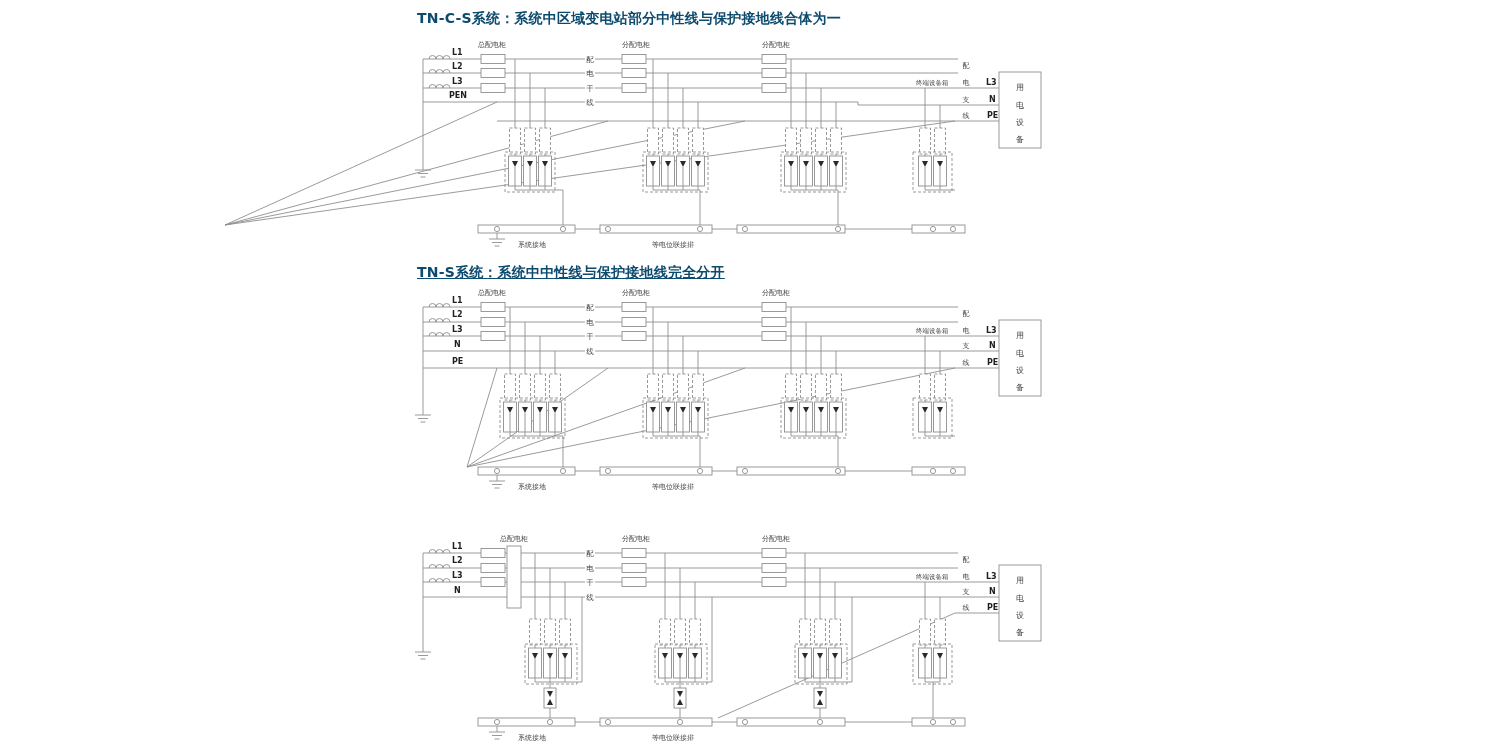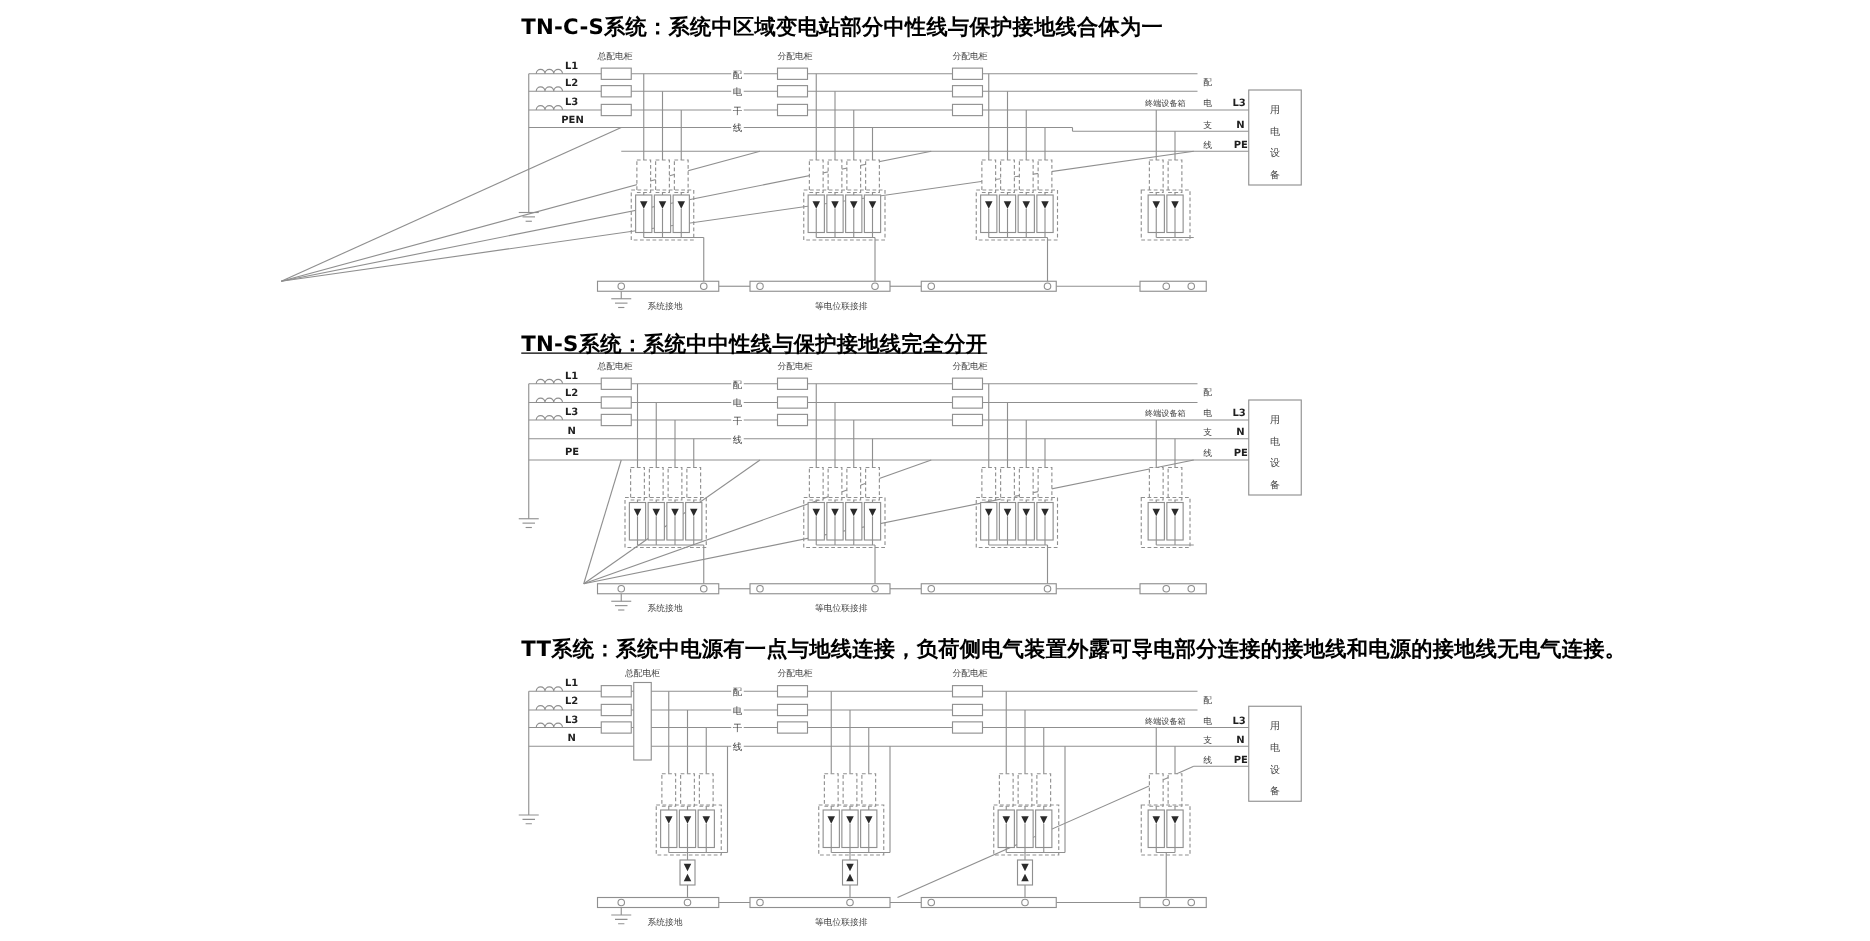--- a/index.html
+++ b/index.html
@@ -1,18 +1,18 @@
 <!DOCTYPE html>
 <html><head>
 <meta charset="utf-8">
 <style>
   html,body{margin:0;padding:0;background:#ffffff;}
   .canvas{position:relative;width:1496px;height:753px;background:#ffffff;overflow:hidden;
           font-family:"DejaVu Sans",sans-serif;}
-  .diagram-title{position:absolute;font-size:17px;font-weight:bold;color:#000000;
+  .diagram-title{position:absolute;font-size:14px;font-weight:bold;color:#0c4a6e;
                  white-space:nowrap;letter-spacing:0.2px;}
   #t1{left:417px;top:10px;}
   #t2{left:417px;top:264px;text-decoration:underline;}
   #t3{left:417px;top:508px;}
   svg{position:absolute;left:0;top:0;}
 </style>
 </head>
 <body>
 
 <div class="canvas">
@@ -551,14 +551,13 @@
       <circle cx="953" cy="722" r="2.6" fill="#fff" stroke="#8f8f8f" stroke-width="0.9"></circle>
       <line x1="497" y1="726" x2="497" y2="732" stroke="#8f8f8f" stroke-width="0.9"></line>
       <line x1="489" y1="732" x2="505" y2="732" stroke="#8f8f8f" stroke-width="0.9"></line>
       <line x1="492" y1="735.5" x2="502" y2="735.5" stroke="#8f8f8f" stroke-width="0.9"></line>
       <line x1="494.5" y1="739" x2="499.5" y2="739" stroke="#8f8f8f" stroke-width="0.9"></line>
       <text x="518" y="740" fill="#3f3f3f" font-size="7" font-family="&quot;DejaVu Sans&quot;,sans-serif">系统接地</text>
       <text x="652" y="740" fill="#3f3f3f" font-size="7" font-family="&quot;DejaVu Sans&quot;,sans-serif">等电位联接排</text>
     </svg>
   <div class="diagram-title" id="t1">TN-C-S系统：系统中区域变电站部分中性线与保护接地线合体为一</div>
   <div class="diagram-title" id="t2">TN-S系统：系统中中性线与保护接地线完全分开</div>
-  <div class="diagram-title" id="t3">TT系统：系统中电源有一点与地线连接，负荷侧电气装置外露可导电部分连接的接地线和电源的接地线无电气连接。</div>
 </div>
 
 </body></html>

